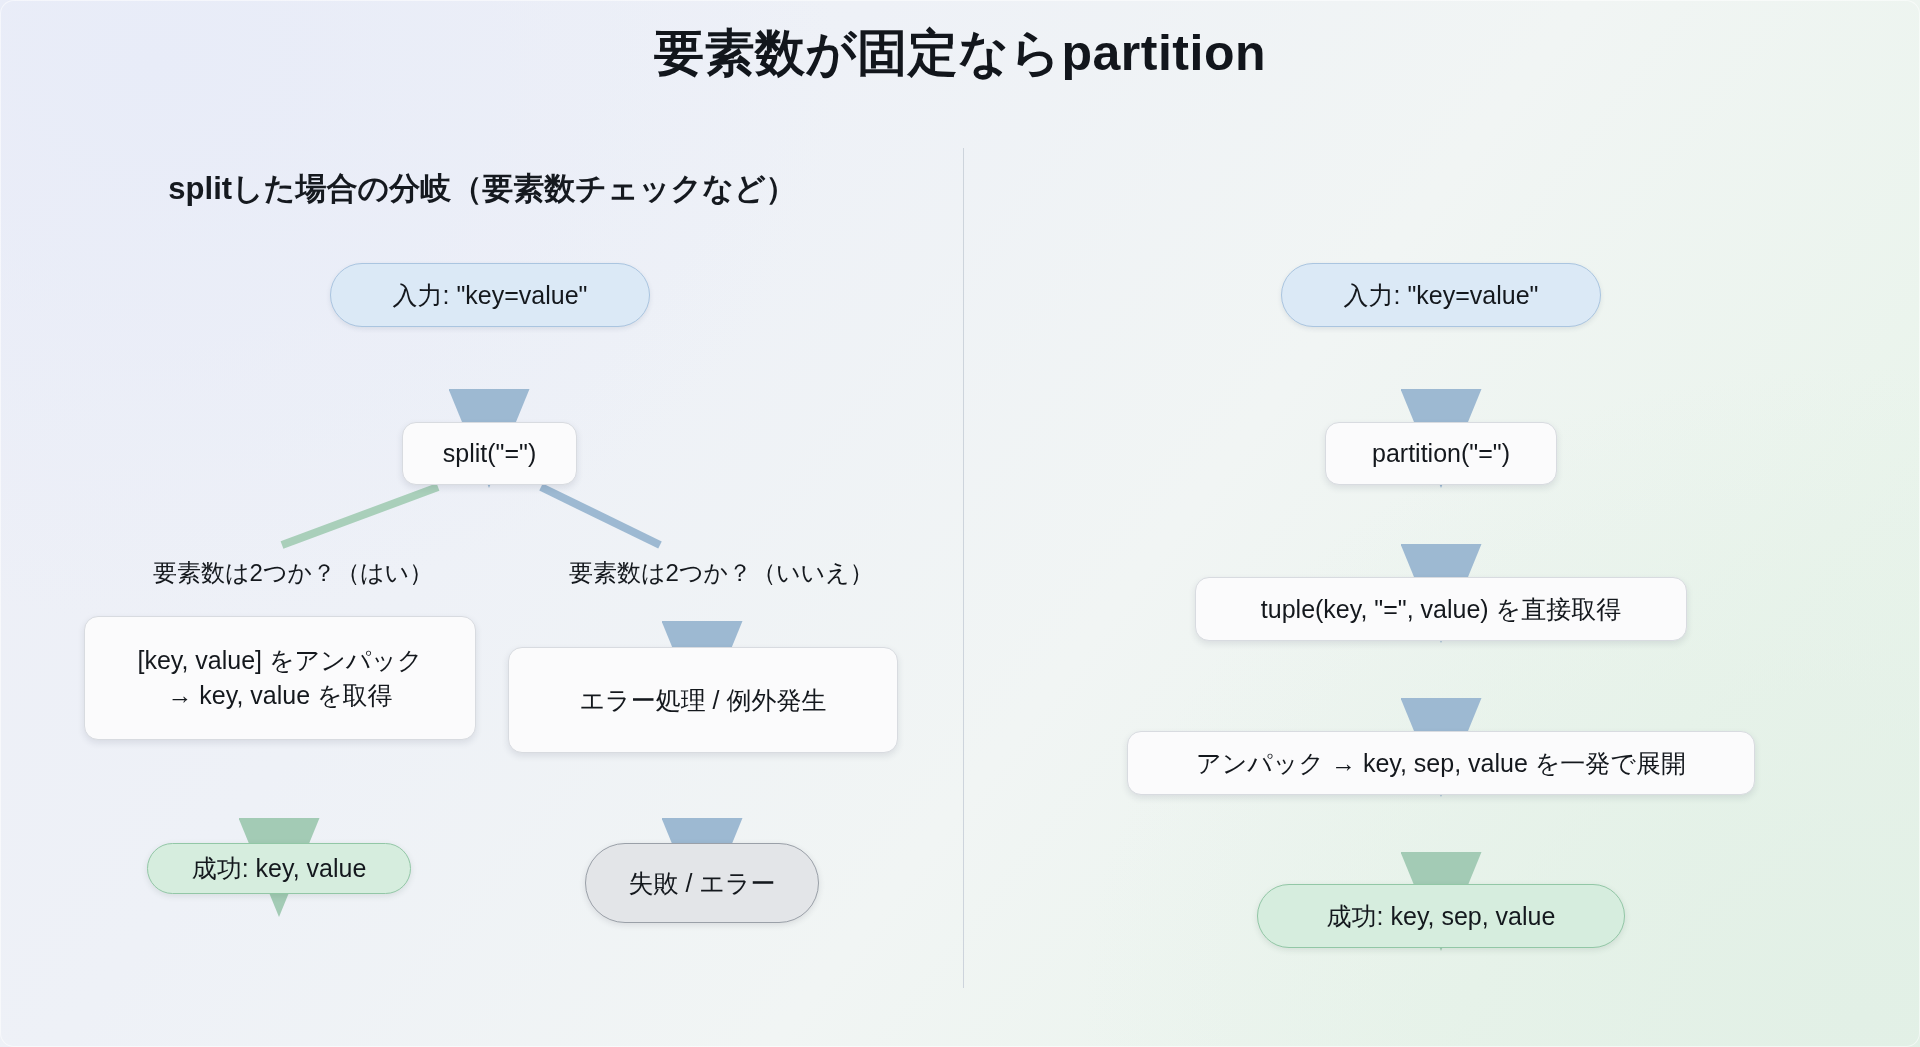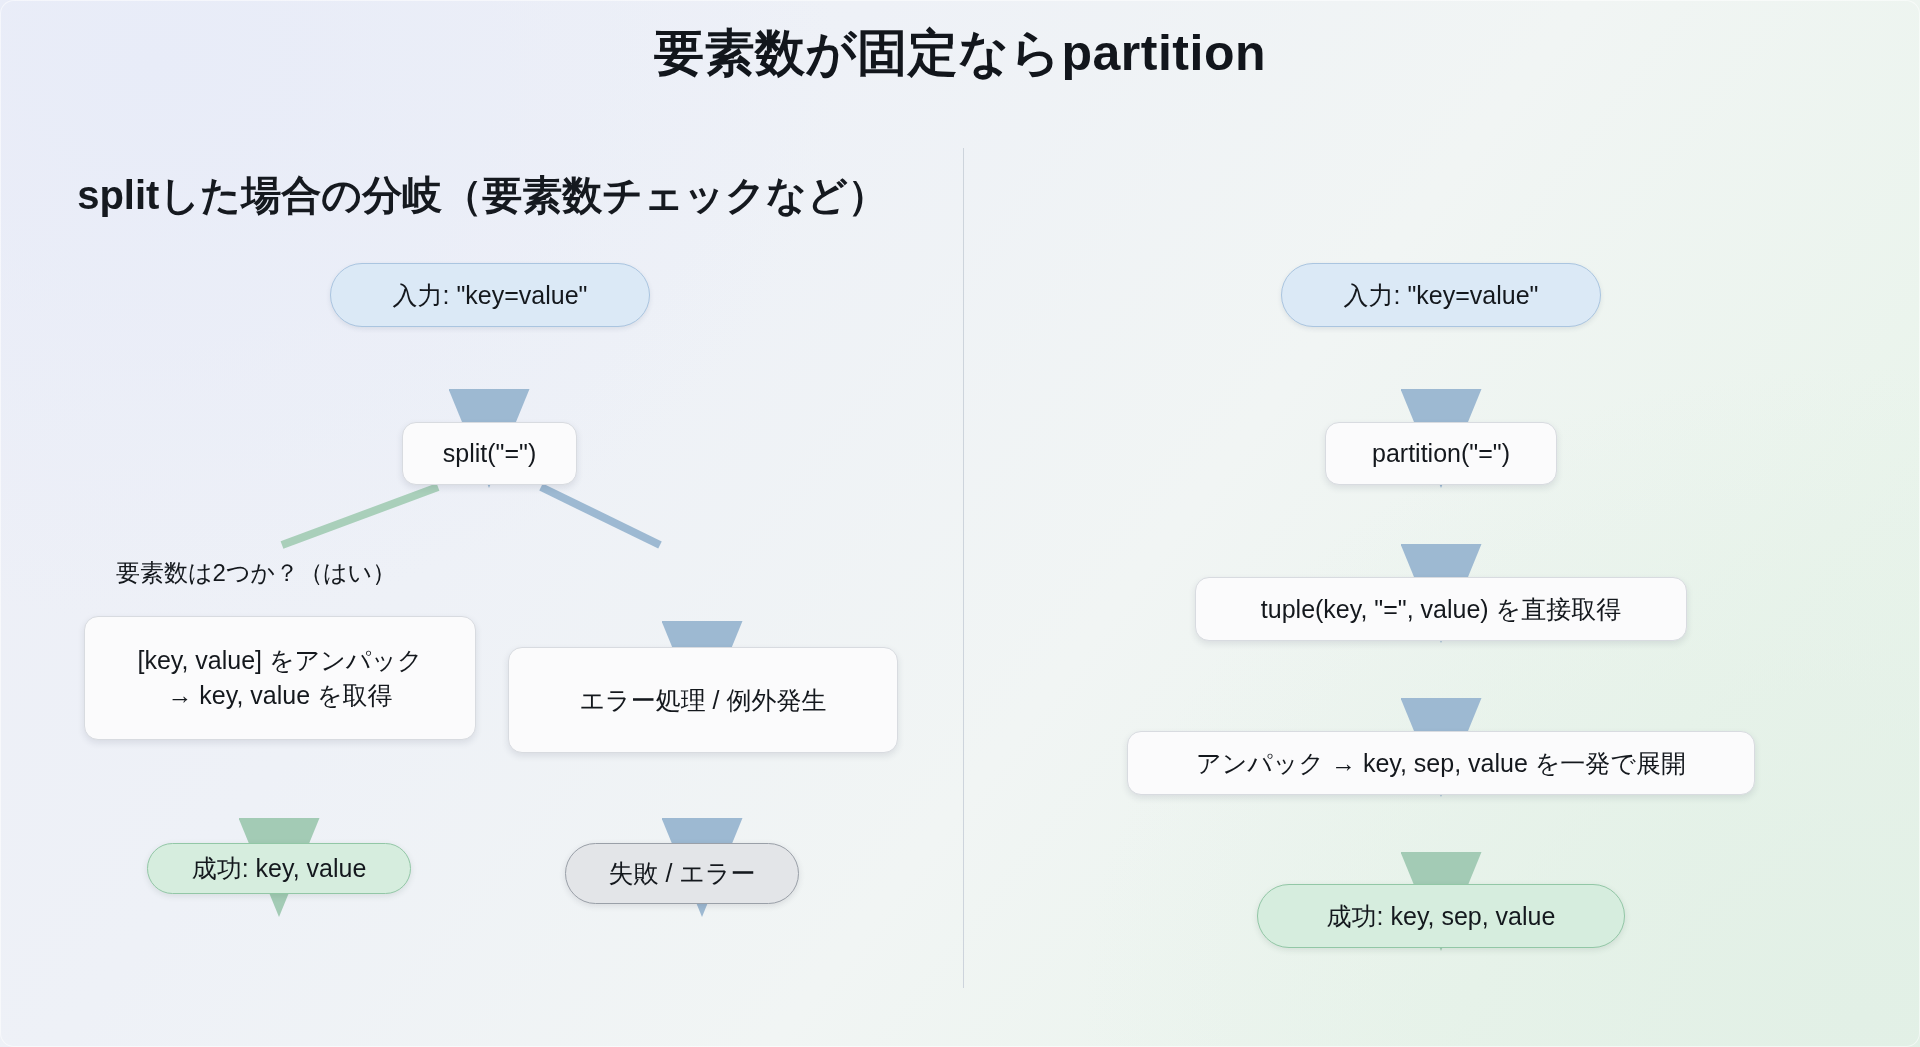--- a/index.html
+++ b/index.html
@@ -43,21 +43,21 @@
     text-align: center;
     font-size: 50px;
     font-weight: bold;
     color: #12161c;
     letter-spacing: 0.5px;
     line-height: 1.2;
   }
 
   .col-heading {
     position: absolute;
-    font-size: 40px;
+    font-size: 31px;
     font-weight: bold;
     color: #15191f;
     white-space: nowrap;
     text-align: center;
   }
   #heading-left  { top: 168px; left: 0;    width: 965px; }
   #heading-right { top: 168px; left: 965px; width: 955px; }
 
   #divider {
     position: absolute;
@@ -108,20 +108,21 @@
     border-radius: 999px;
     box-shadow: 0 2px 6px rgba(40,45,55,0.12);
   }
 
   
   .edge-label {
     position: absolute;
     font-size: 24px;
     color: #14181d;
     white-space: nowrap;
+    margin-left: 37px;
   }
 
   
   #arrows {
     position: absolute;
     left: 0;
     top: 0;
     width: 1920px;
     height: 1047px;
     pointer-events: none;
@@ -194,31 +195,32 @@
       <line x1="1441" y1="795" x2="1441" y2="861" stroke="url(#gg)" stroke-width="9" marker-end="url(#arrowGreen)"></line>
     </g>
   </svg>
 
   <div class="node pill-blue" style="left:330px; top:263px; width:320px; height:64px;">入力: "key=value"</div>
 
   <div class="node box-white" style="left:402px; top:422px; width:175px; height:63px;">split("=")</div>
 
   <div class="edge-label" style="left:116px; top:557px;">要素数は2つか？（はい）</div>
 
+  <div class="edge-label" style="left:532px; top:557px;">要素数は2つか？（いいえ）</div>
 
   <div class="node box-white" style="left:84px; top:616px; width:392px; height:124px; flex-direction:column; line-height:1.42;">
     <span class="l2">[key, value] をアンパック</span>
     <span class="l2">→ key, value を取得</span>
   </div>
 
   <div class="node box-white" style="left:508px; top:647px; width:390px; height:106px;">エラー処理 / 例外発生</div>
 
   <div class="node pill-green" style="left:147px; top:843px; width:264px; height:51px;">成功: key, value</div>
 
-  <div class="node pill-gray" style="left:565px; top:843px; width:234px; height:61px;">失敗 / エラー</div>
+  <div class="node pill-gray" style="left:585px; top:843px; width:234px; height:80px;">失敗 / エラー</div>
 
   <div class="node pill-blue" style="left:1281px; top:263px; width:320px; height:64px;">入力: "key=value"</div>
 
   <div class="node box-white" style="left:1325px; top:422px; width:232px; height:63px;">partition("=")</div>
 
   <div class="node box-white" style="left:1195px; top:577px; width:492px; height:64px;">tuple(key, "=", value) を直接取得</div>
 
   <div class="node box-white" style="left:1127px; top:731px; width:628px; height:64px;">アンパック → key, sep, value を一発で展開</div>
 
   <div class="node pill-green" style="left:1257px; top:884px; width:368px; height:64px;">成功: key, sep, value</div>

